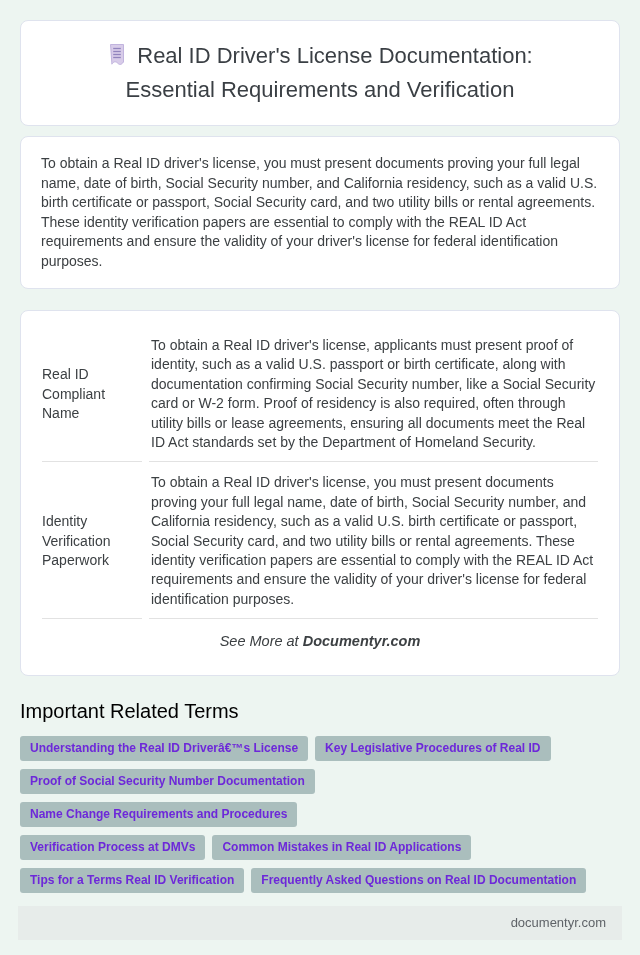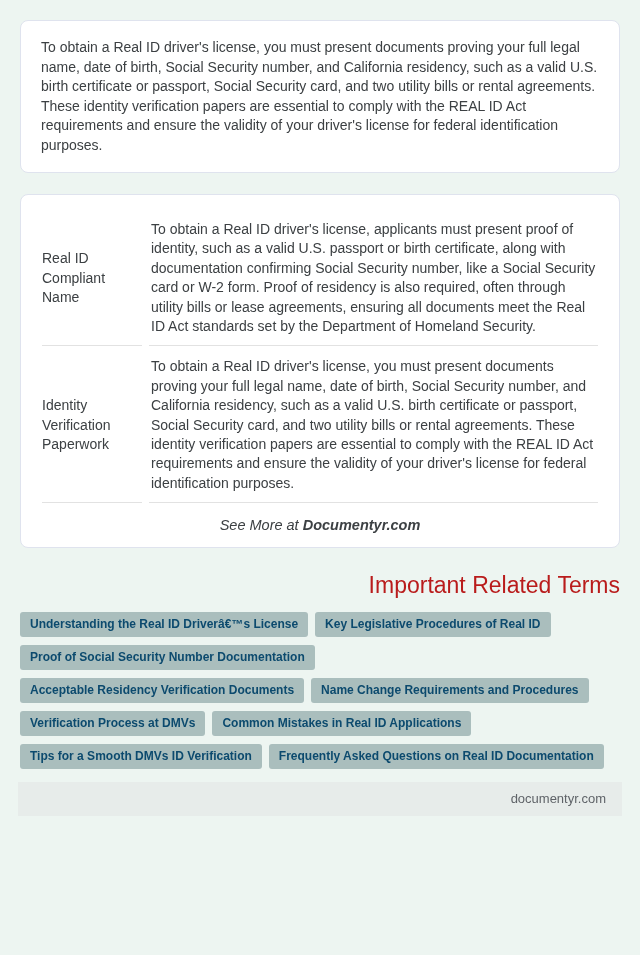--- a/index.html
+++ b/index.html
@@ -72,42 +72,42 @@
     min-width: 100px;
   }
   td.desc-cell {
     padding-left: 2px;
     margin-left: 19px;
   }
   .see-more {
     text-align: center;
     font-style: italic;
     font-size: 14.5px;
-    margin: 14px 0 2px 0;
+    margin: 14px 0 14px 0;
     color: #3c4043;
   }
   .see-more strong { font-weight: 700; }
   
   .related-title {
-    text-align: right;
-    font-size: 23px;
+    text-align: left;
+    font-size: 20px;
     font-weight: 500;
-    color: #b91c1c;
+    color: #000000;
     margin: 24px 0 13px 0;
   }
   .tag-rows { }
   .tag-row {
     display: flex;
     gap: 7px;
     margin-bottom: 8px;
   }
   .tag {
     display: inline-block;
     background: #aabebd;
-    color: #0c4a6e;
+    color: #6d28d9;
     font-size: 12px;
     font-weight: 600;
     padding: 5px 10px 6px 10px;
     border-radius: 3px;
     white-space: nowrap;
     cursor: pointer;
   }
   
   .site-footer {
     margin: 13px 18px 0 18px;
@@ -119,20 +119,34 @@
     font-size: 13px;
     color: #5f6368;
   }
   .footer-spacer { height: 30px; }
 </style>
 </head>
 <body>
 
 <div class="page">
 
+  <div class="card header-card">
+    <h1 class="page-title">
+      <span class="receipt-icon">
+        <svg width="20" height="24" viewBox="0 0 20 24" aria-hidden="true">
+          <path d="M3.5 1.5 h13 v17.5 c-2.2 3.2 -4.2 3.0 -6.0 1.0 c-1.8 -2.0 -4.4 -1.2 -5.6 1.2 z" fill="#d8cce9" stroke="#b6a7d8" stroke-width="0.8"></path>
+          <line x1="6.2" y1="5.5" x2="13.8" y2="5.5" stroke="#9184bd" stroke-width="1.3"></line>
+          <line x1="6.2" y1="8.5" x2="13.8" y2="8.5" stroke="#9184bd" stroke-width="1.3"></line>
+          <line x1="6.2" y1="11.5" x2="13.8" y2="11.5" stroke="#9184bd" stroke-width="1.3"></line>
+          <line x1="6.2" y1="14.5" x2="13.8" y2="14.5" stroke="#9184bd" stroke-width="1.3"></line>
+        </svg>
+      </span><span>Real ID Driver's License Documentation:</span><br>
+      <span>Essential Requirements and Verification</span>
+    </h1>
+  </div>
 
   <div class="card intro-card">
     <p class="intro-text">To obtain a Real ID driver's license, you must present documents proving your full legal name, date of birth, Social Security number, and California residency, such as a valid U.S. birth certificate or passport, Social Security card, and two utility bills or rental agreements. These identity verification papers are essential to comply with the REAL ID Act requirements and ensure the validity of your driver's license for federal identification purposes.</p>
   </div>
 
   <div class="card table-card">
     <table class="def-table">
       <tbody>
         <tr>
           <td class="term-cell">Real ID Compliant Name</td>
@@ -151,29 +165,28 @@
 
   <div class="tag-rows">
     <div class="tag-row">
       <span class="tag">Understanding the Real ID Driverâ€™s License</span>
       <span class="tag">Key Legislative Procedures of Real ID</span>
     </div>
     <div class="tag-row">
       <span class="tag">Proof of Social Security Number Documentation</span>
     </div>
     <div class="tag-row">
-      <span class="tag">Acceptable Residency Verification Documents</span>
       <span class="tag">Name Change Requirements and Procedures</span>
     </div>
     <div class="tag-row">
       <span class="tag">Verification Process at DMVs</span>
       <span class="tag">Common Mistakes in Real ID Applications</span>
     </div>
     <div class="tag-row">
-      <span class="tag">Tips for a Smooth DMVs ID Verification</span>
+      <span class="tag">Tips for a Terms Real ID Verification</span>
       <span class="tag">Frequently Asked Questions on Real ID Documentation</span>
     </div>
   </div>
 
 </div>
 
 <div class="site-footer">
   <span>documentyr.com</span>
 </div>
 <div class="footer-spacer"></div>

